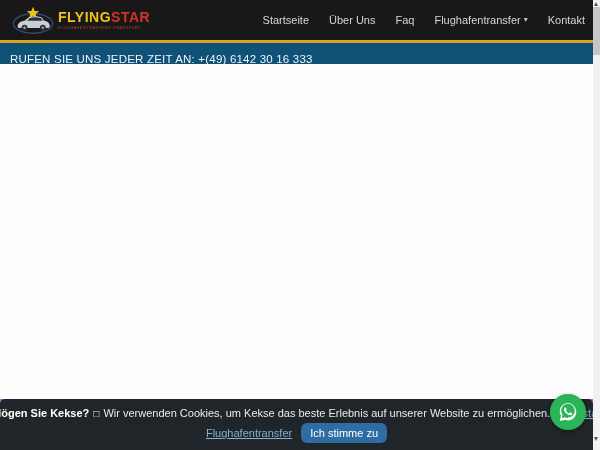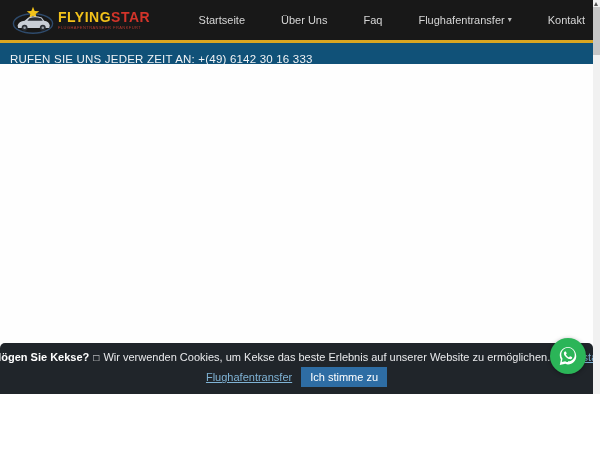--- a/index.html
+++ b/index.html
@@ -1,35 +1,35 @@
 <!DOCTYPE html>
 <html><head>
 <meta charset="utf-8">
 <style>
   * { margin: 0; padding: 0; box-sizing: border-box; }
   html, body { width: 600px; height: 450px; overflow: hidden; }
   body { font-family: "Liberation Sans", sans-serif; background: #fff; position: relative; }
 
-  .page { position: relative; width: 600px; height: 394px; overflow: hidden; background: #d946ef; }
+  .page { position: relative; width: 600px; height: 450px; overflow: hidden; background: #d946ef; }
 
   
   .header {
     position: absolute; top: 0; left: 0; width: 593px; height: 40px;
     background: #181818; display: flex; align-items: center;
     justify-content: space-between; padding: 0 8px 0 12px;
   }
   .logo { display: flex; align-items: center; gap: 4px; }
   .logo-icon { width: 42px; height: 30px; flex: 0 0 auto; }
   .logo-text { display: flex; flex-direction: column; line-height: 1; }
   .logo-title { font-size: 14px; font-weight: 800; letter-spacing: .5px; }
   .logo-title .p1 { color: #f2c21a; }
   .logo-title .p2 { color: #d2342a; }
   .logo-tagline { font-size: 4px; color: #b03a30; letter-spacing: .45px; margin-top: 2px; white-space: nowrap; }
 
-  .nav { display: flex; align-items: center; gap: 36px; }
+  .nav { display: flex; align-items: center; gap: 20px; }
   .nav a {
     color: #d6d6d6; font-size: 11px; text-decoration: none; white-space: nowrap;
     display: inline-flex; align-items: center; gap: 3px; cursor: pointer;
   }
   .caret { font-size: 8px; color: #bdbdbd; line-height: 1; }
 
   
   .gold-strip { position: absolute; top: 40px; left: 0; width: 593px; height: 3px; background: #d9a621; }
   .phone-bar {
     position: absolute; top: 43px; left: 0; width: 593px; height: 20px;
@@ -47,21 +47,21 @@
     background: #20252a; border-radius: 5px 5px 0 0;
     display: flex; flex-direction: column; align-items: center; justify-content: center;
     gap: 3px; padding: 4px 30px; z-index: 5;
   }
   .cookie-line1 { color: #e9eaec; font-size: 11px; text-align: center; line-height: 1.35; white-space: nowrap; }
   .cookie-line1 strong { font-weight: 700; color: #ffffff; }
   .cookie-glyph { font-size: 10px; color: #e9eaec; padding: 0 1px; }
   .cookie-bar a { color: #7fb3d5; text-decoration: underline; cursor: pointer; font-size: 11px; }
   .cookie-line2 { display: flex; align-items: center; gap: 9px; }
   .accept-btn {
-    background: #2e6da4; color: #fff; border: none; border-radius: 0;
+    background: #2e6da4; color: #fff; border: none; border-radius: 6px;
     font-size: 11px; font-family: "Liberation Sans", sans-serif;
     padding: 4px 9px; cursor: pointer;
   }
 
   
   .whatsapp {
     position: absolute; right: 14px; bottom: 20px; width: 36px; height: 36px;
     border-radius: 50%; background: #2bb558; z-index: 10;
     display: flex; align-items: center; justify-content: center;
     box-shadow: 0 1px 4px rgba(0,0,0,.35); cursor: pointer;

